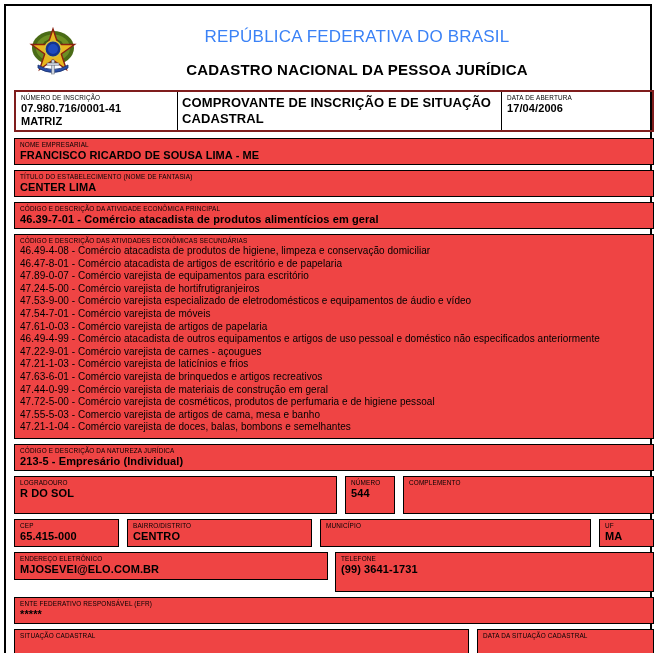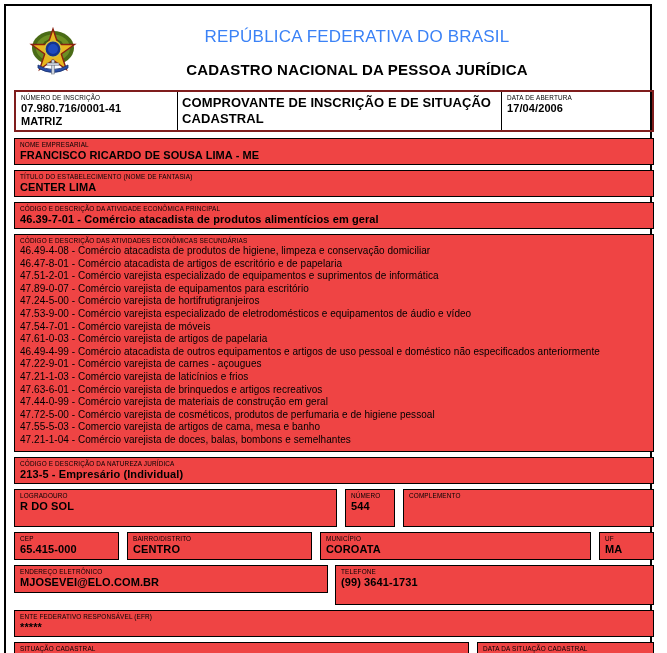--- a/index.html
+++ b/index.html
@@ -213,21 +213,20 @@
           <div class="val">46.39-7-01 - Comércio atacadista de produtos alimentícios em geral</div>
         </div>
       </div>
 
       <div class="row">
         <div class="box w-full box-sec">
           <div class="lbl">CÓDIGO E DESCRIÇÃO DAS ATIVIDADES ECONÔMICAS SECUNDÁRIAS</div>
           <div class="acts">
             <div class="act-line">46.49-4-08 - Comércio atacadista de produtos de higiene, limpeza e conservação domiciliar</div>
             <div class="act-line">46.47-8-01 - Comércio atacadista de artigos de escritório e de papelaria</div>
-            <div class="act-line">47.51-2-01 - Comércio varejista especializado de equipamentos e suprimentos de informática</div>
             <div class="act-line">47.89-0-07 - Comércio varejista de equipamentos para escritório</div>
             <div class="act-line">47.24-5-00 - Comércio varejista de hortifrutigranjeiros</div>
             <div class="act-line">47.53-9-00 - Comércio varejista especializado de eletrodomésticos e equipamentos de áudio e vídeo</div>
             <div class="act-line">47.54-7-01 - Comércio varejista de móveis</div>
             <div class="act-line">47.61-0-03 - Comércio varejista de artigos de papelaria</div>
             <div class="act-line">46.49-4-99 - Comércio atacadista de outros equipamentos e artigos de uso pessoal e doméstico não especificados anteriormente</div>
             <div class="act-line">47.22-9-01 - Comércio varejista de carnes - açougues</div>
             <div class="act-line">47.21-1-03 - Comércio varejista de laticínios e frios</div>
             <div class="act-line">47.63-6-01 - Comércio varejista de brinquedos e artigos recreativos</div>
             <div class="act-line">47.44-0-99 - Comércio varejista de materiais de construção em geral</div>
@@ -264,21 +263,20 @@
         <div class="box box-cep">
           <div class="lbl">CEP</div>
           <div class="val">65.415-000</div>
         </div>
         <div class="box box-bairro">
           <div class="lbl">BAIRRO/DISTRITO</div>
           <div class="val">CENTRO</div>
         </div>
         <div class="box box-mun">
           <div class="lbl">MUNICÍPIO</div>
-          <div class="val">COROATA</div>
         </div>
         <div class="box box-uf">
           <div class="lbl">UF</div>
           <div class="val">MA</div>
         </div>
       </div>
 
       <div class="row">
         <div class="box box-email">
           <div class="lbl">ENDEREÇO ELETRÔNICO</div>

